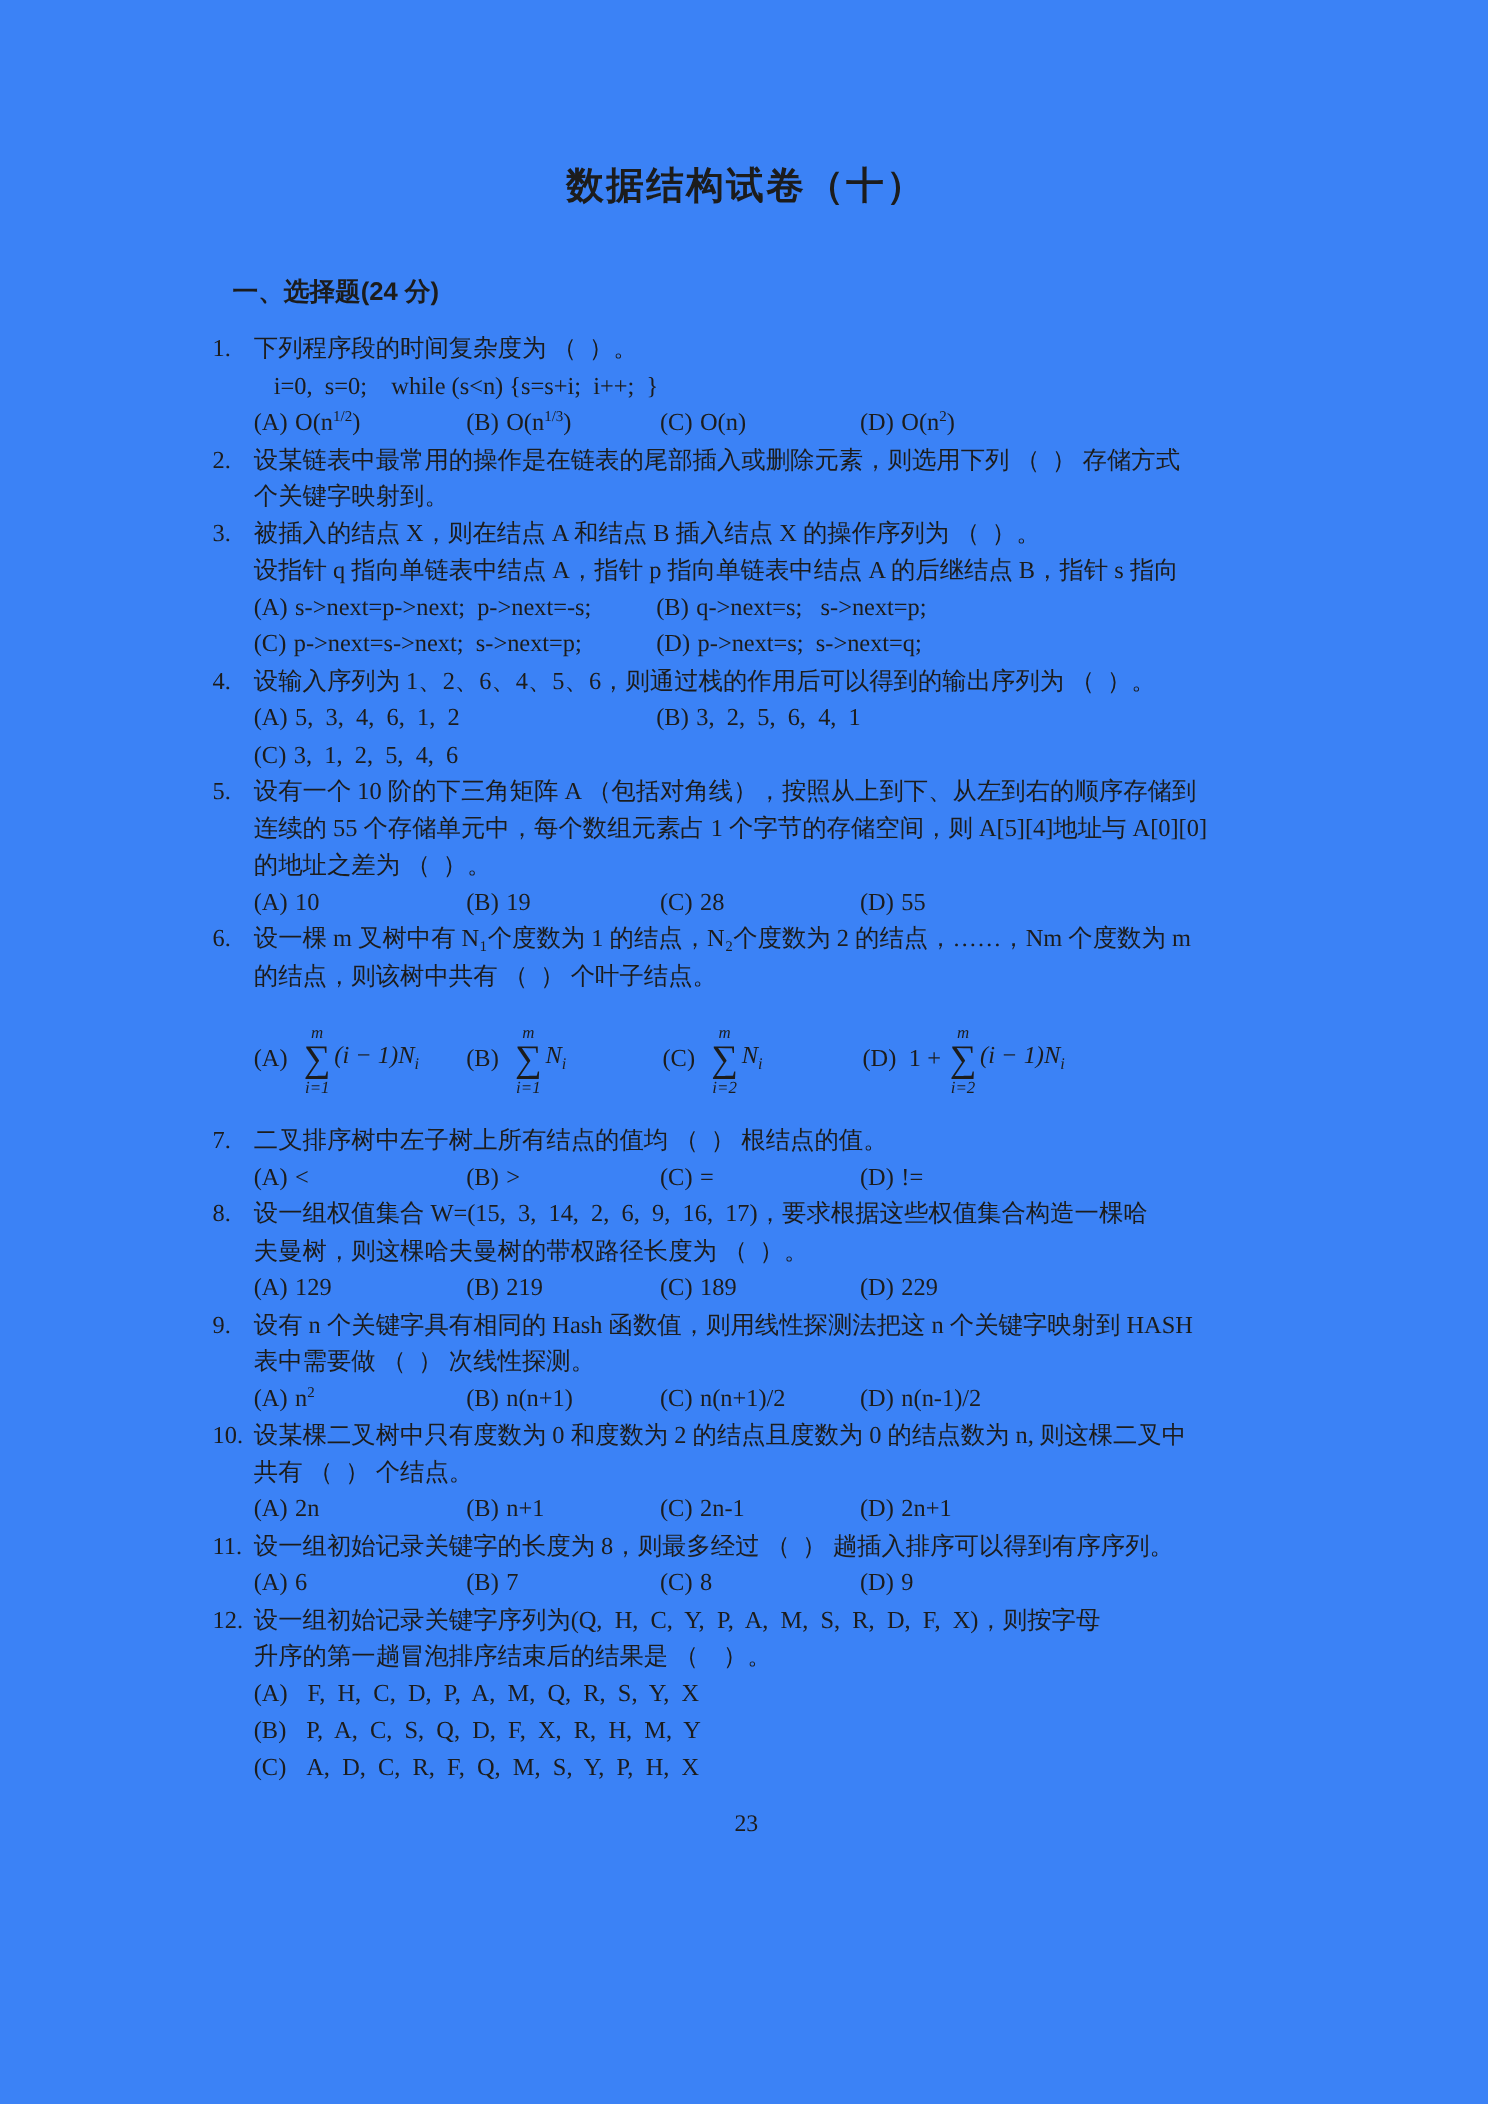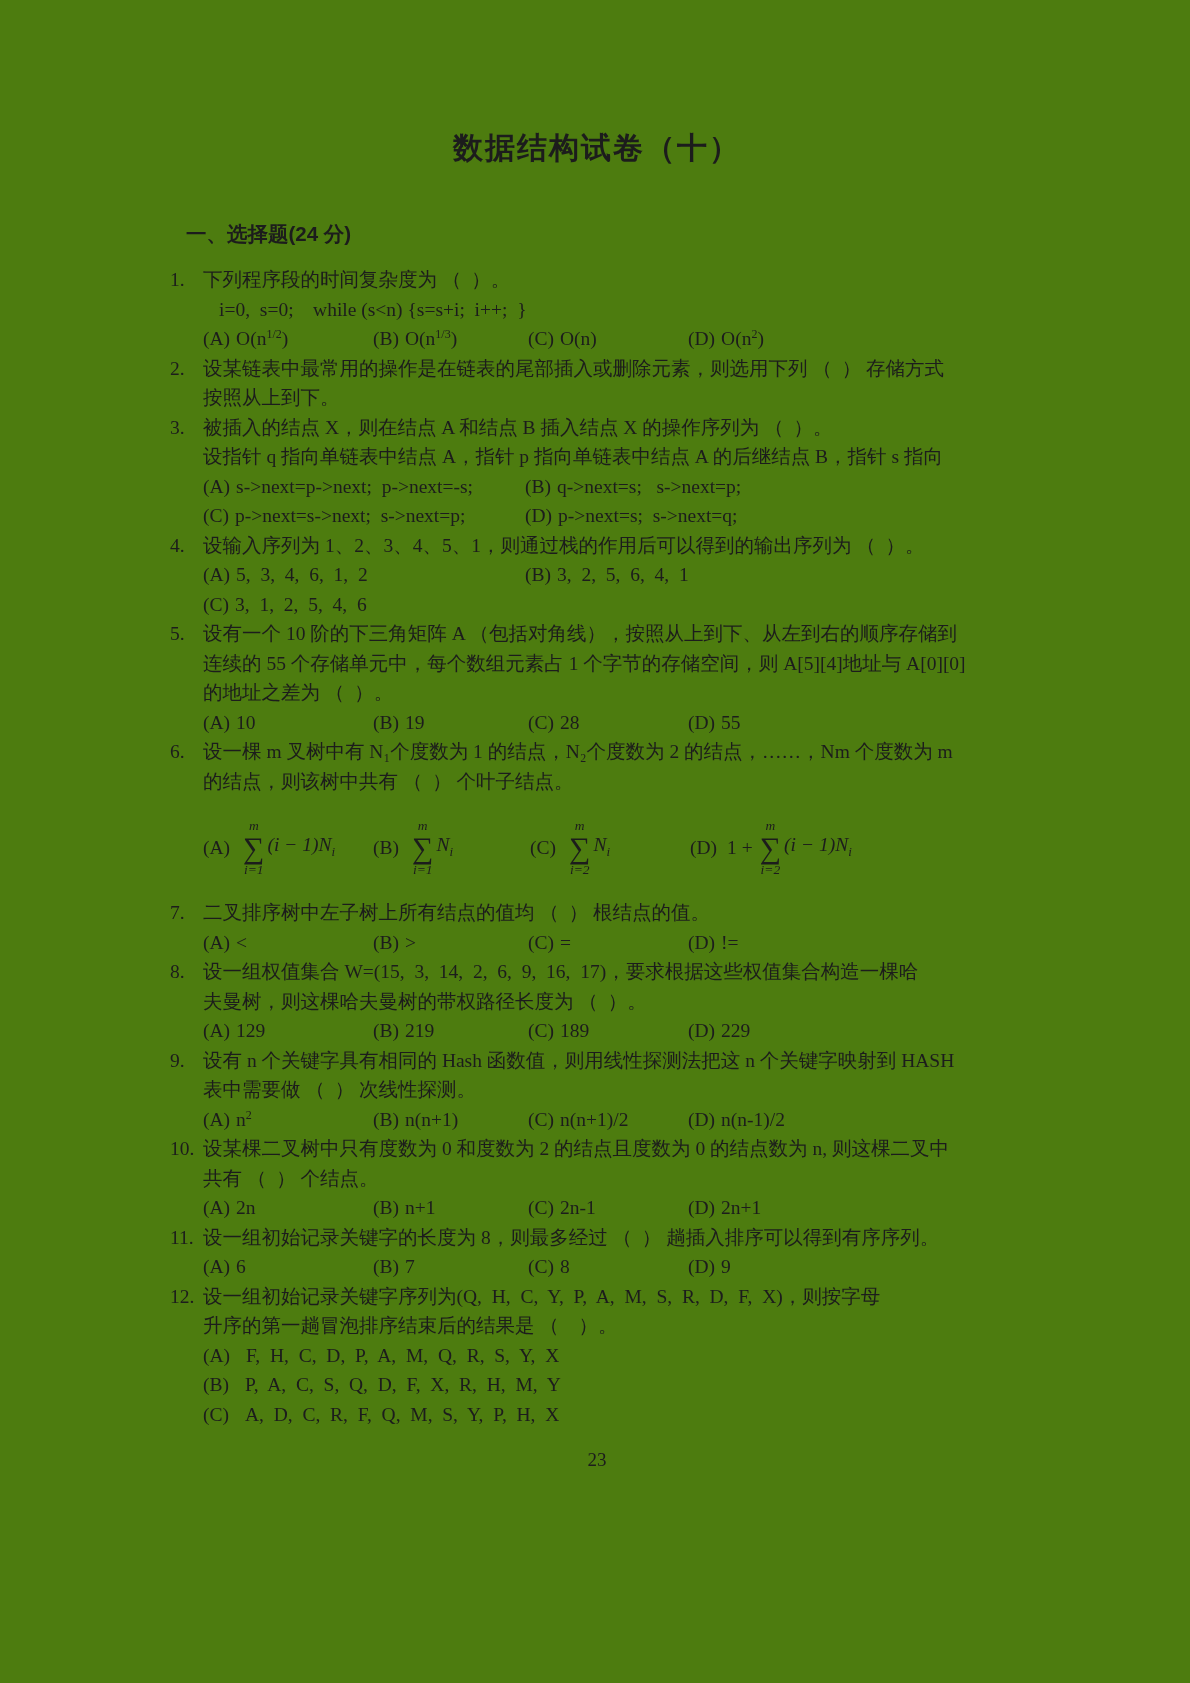--- a/index.html
+++ b/index.html
@@ -1,20 +1,20 @@
 <!DOCTYPE html>
 <html><head>
 <meta charset="utf-8">
 <style>
   html,body { margin:0; padding:0; background:#9a9a9a; }
   .page {
     position:relative;
     width:1190px; height:1683px;
     margin:0 auto;
-    background:#4d7c0f;
+    background:#3b82f6;
     box-sizing:border-box;
     padding:128px 166px 0 170px;
     font-family:"Liberation Serif","DejaVu Serif",serif;
     color:#1c1c1c;
     font-size:19.5px;
     overflow:hidden;
   }
   .title {
     text-align:center;
     font-family:"Liberation Sans","DejaVu Sans",sans-serif;
@@ -82,40 +82,40 @@
             <span class="option"><span class="option-label">(B)</span><span class="option-text">O(n<sup>1/3</sup>)</span></span>
             <span class="option"><span class="option-label">(C)</span><span class="option-text">O(n)</span></span>
             <span class="option"><span class="option-label">(D)</span><span class="option-text">O(n<sup>2</sup>)</span></span>
           </div>
         </div>
       </div>
       <div class="question">
         <span class="qnum">2.</span>
         <div class="qbody">
           <div class="qline">设某链表中最常用的操作是在链表的尾部插入或删除元素，则选用下列 （  ） 存储方式</div>
-          <div class="qline">按照从上到下。</div>
+          <div class="qline">个关键字映射到。</div>
         </div>
       </div>
       <div class="question">
         <span class="qnum">3.</span>
         <div class="qbody">
           <div class="qline">被插入的结点 X，则在结点 A 和结点 B 插入结点 X 的操作序列为 （  ）。</div>
           <div class="qline">设指针 q 指向单链表中结点 A，指针 p 指向单链表中结点 A 的后继结点 B，指针 s 指向</div>
           <div class="opts cols2">
             <span class="option"><span class="option-label">(A)</span><span class="option-text">s-&gt;next=p-&gt;next;  p-&gt;next=-s;</span></span>
             <span class="option"><span class="option-label">(B)</span><span class="option-text">q-&gt;next=s;   s-&gt;next=p;</span></span>
             <span class="option"><span class="option-label">(C)</span><span class="option-text">p-&gt;next=s-&gt;next;  s-&gt;next=p;</span></span>
             <span class="option"><span class="option-label">(D)</span><span class="option-text">p-&gt;next=s;  s-&gt;next=q;</span></span>
           </div>
         </div>
       </div>
       <div class="question">
         <span class="qnum">4.</span>
         <div class="qbody">
-          <div class="qline">设输入序列为 1、2、3、4、5、1，则通过栈的作用后可以得到的输出序列为 （  ）。</div>
+          <div class="qline">设输入序列为 1、2、6、4、5、6，则通过栈的作用后可以得到的输出序列为 （  ）。</div>
           <div class="opts cols2">
             <span class="option"><span class="option-label">(A)</span><span class="option-text">5,  3,  4,  6,  1,  2</span></span>
             <span class="option"><span class="option-label">(B)</span><span class="option-text">3,  2,  5,  6,  4,  1</span></span>
             <span class="option"><span class="option-label">(C)</span><span class="option-text">3,  1,  2,  5,  4,  6</span></span>
           </div>
         </div>
       </div>
       <div class="question">
         <span class="qnum">5.</span>
         <div class="qbody">

